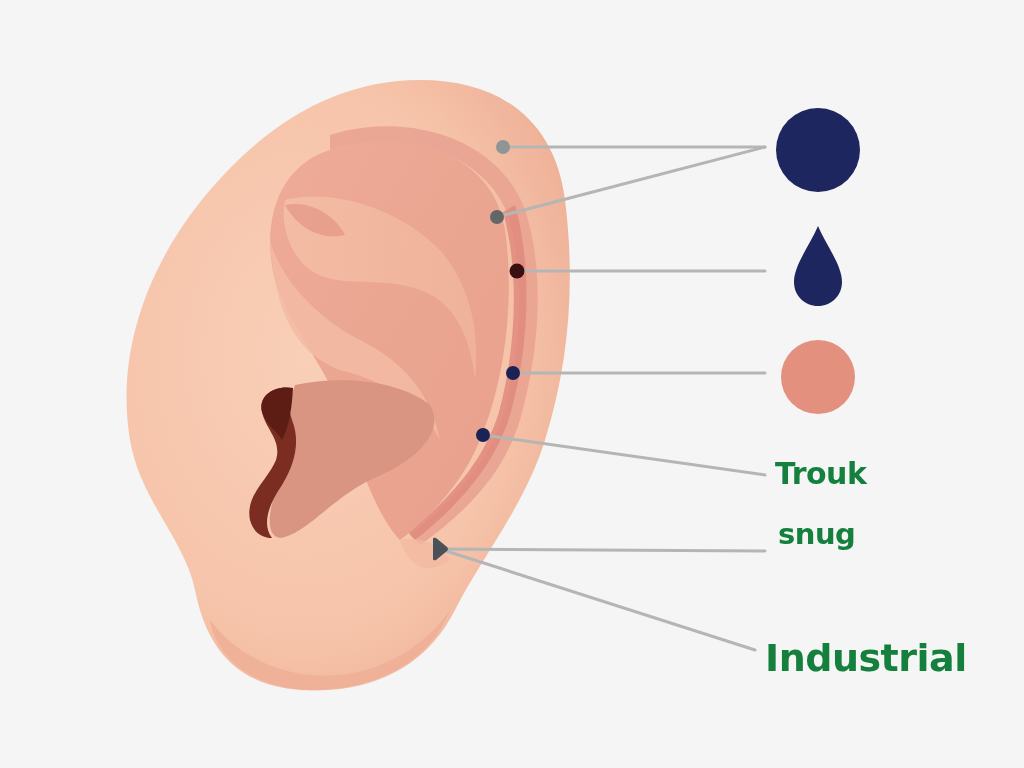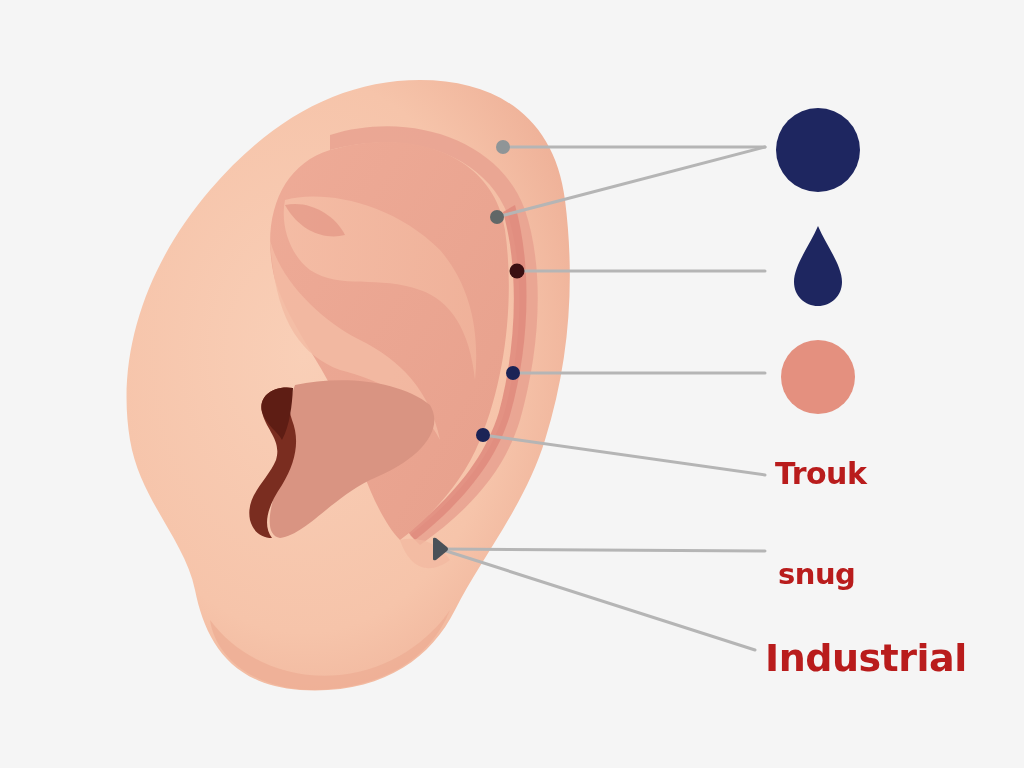--- a/index.html
+++ b/index.html
@@ -7,21 +7,21 @@
     width: 1024px; height: 768px; overflow: hidden;
     background: #f5f5f5;
     font-family: "Liberation Sans", "DejaVu Sans", sans-serif;
     position: relative;
   }
   #diagram { position: absolute; left: 0; top: 0; }
   .label {
     position: absolute;
     font-family: "DejaVu Sans", "Liberation Sans", sans-serif;
     font-weight: bold;
-    color: #b91c1c;
+    color: #15803d;
     font-size: 29px;
     letter-spacing: -0.5px;
     line-height: 1;
     white-space: nowrap;
   }
 </style>
 </head>
 <body>
 
 <svg id="diagram" width="1024" height="768" viewBox="0 0 1024 768" xmlns="http://www.w3.org/2000/svg">
@@ -98,14 +98,14 @@
   <circle cx="513" cy="373" r="7" fill="#1b2356"></circle>
   <circle cx="483" cy="435" r="7" fill="#1b2356"></circle>
   <path d="M 433 539 L 433 559 Q 433 561 436 560 L 447 551 Q 449 549 447 547 L 436 538 Q 433 537 433 539 Z" fill="#4a5158"></path>
 
   <circle cx="818" cy="150" r="42" fill="#1e2660"></circle>
   <path d="M 818 226 C 826 245, 842 265, 842 282 C 842 296, 831 306, 818 306 C 805 306, 794 296, 794 282 C 794 265, 810 245, 818 226 Z" fill="#1e2660"></path>
   <circle cx="818" cy="377" r="37" fill="#e4907f"></circle>
 </svg>
 
 <div class="label" style="left:775px; top:459px; font-size:30px;">Trouk</div>
-<div class="label" style="left:778px; top:560px; font-size:29px;">snug</div>
+<div class="label" style="left:778px; top:520px; font-size:29px;">snug</div>
 <div class="label" style="left:765px; top:639px; font-size:38px;">Industrial</div>
 
 </body></html>

